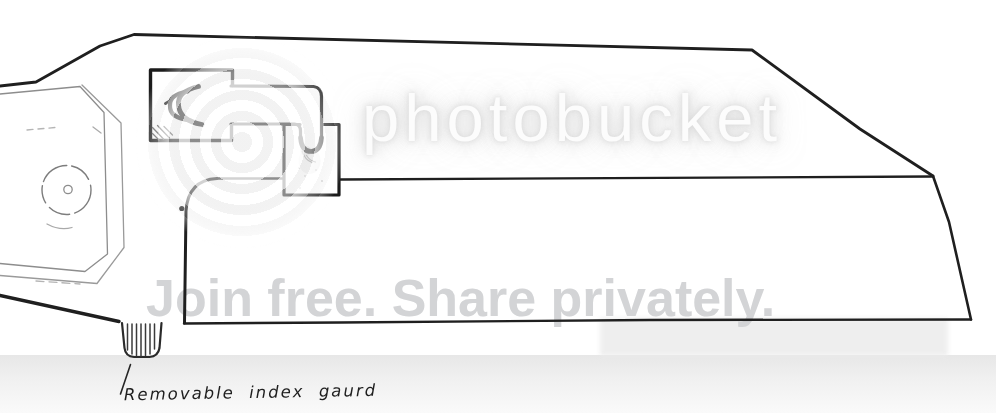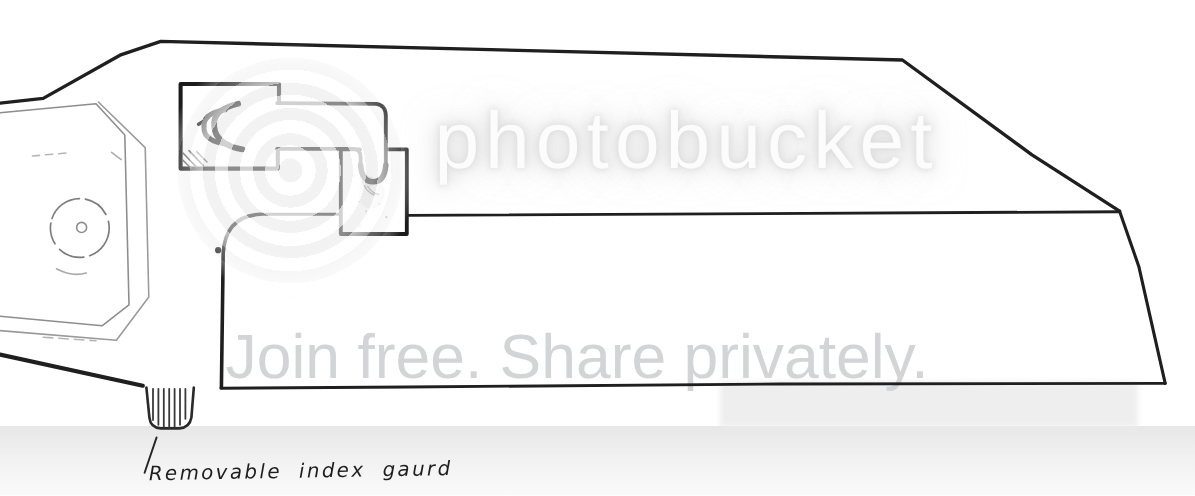--- a/index.html
+++ b/index.html
@@ -39,26 +39,25 @@
     font-weight: 500;
     letter-spacing: 5px;
     color: #fcfcfc;
     text-shadow: 0 0 5px rgba(214,214,214,.95), 0 0 16px rgba(204,204,204,.8), 0 0 30px rgba(212,212,212,.6);
     z-index: 2;
     white-space: nowrap;
   }
   #tagline {
     left: 146px; top: 272px;
     font-size: 52px; line-height: 1;
-    font-weight: 400;
+    font-weight: 700;
     letter-spacing: 0px;
     color: #d3d4d6;
     z-index: 2;
     white-space: nowrap;
-    margin-left: 42px;
   }
 
   
   #sketch { left: 0; top: 0; z-index: 3; }
 
   
   #rings {
     left: 92px; top: -8px; width: 300px; height: 300px;
     background: repeating-radial-gradient(circle closest-side,
         rgba(232,232,232,.55) 0 10px,

